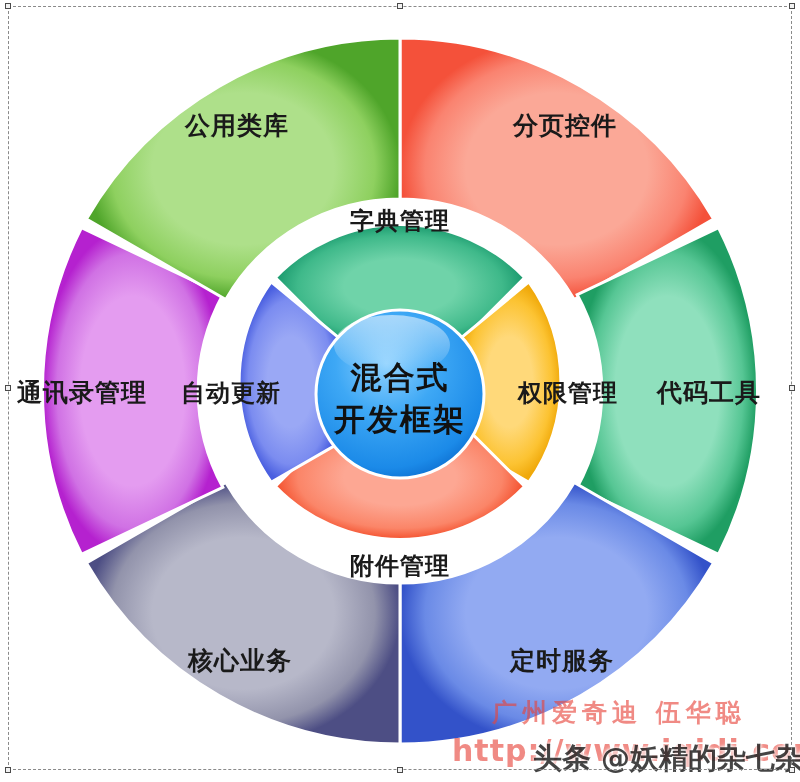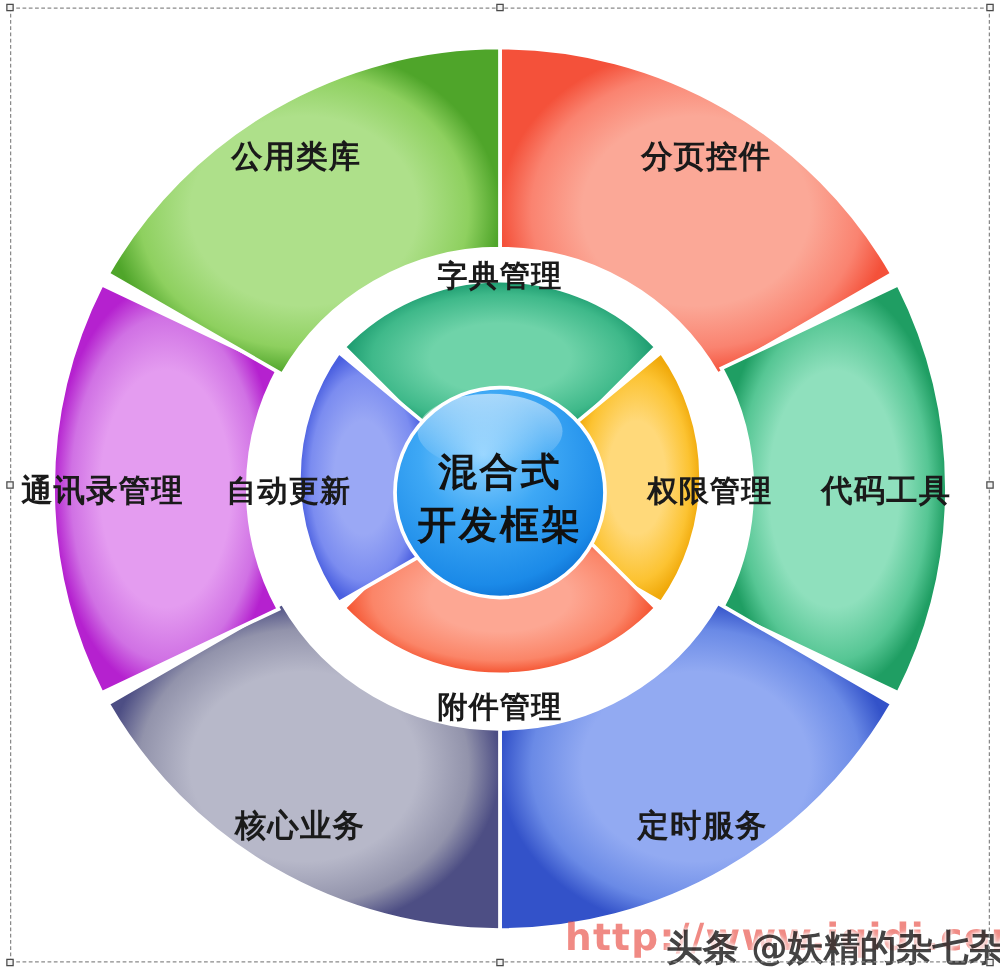--- a/index.html
+++ b/index.html
@@ -171,20 +171,21 @@
     </g>
 
     <g>
       <circle cx="400" cy="394" r="84" fill="url(#g-core)" stroke="#ffffff" stroke-width="3"></circle>
       <ellipse cx="392" cy="345" rx="58" ry="30" fill="url(#g-core-gloss)"></ellipse>
       <text class="core-label" x="400" y="388">混合式</text>
       <text class="core-label" x="400" y="430">开发框架</text>
     </g>
   </svg>
 
+  <div class="wm wm-red wm-line1">广州爱奇迪  伍华聪</div>
   <div class="wm wm-red wm-line2">http://www.iqidi.com</div>
   <div class="wm wm-overlay">头条 @妖精的杂七杂八</div>
 
   <div class="sel-frame"></div>
   <div class="handle h-tl"></div>
   <div class="handle h-tc"></div>
   <div class="handle h-tr"></div>
   <div class="handle h-ml"></div>
   <div class="handle h-mr"></div>
   <div class="handle h-bl"></div>

